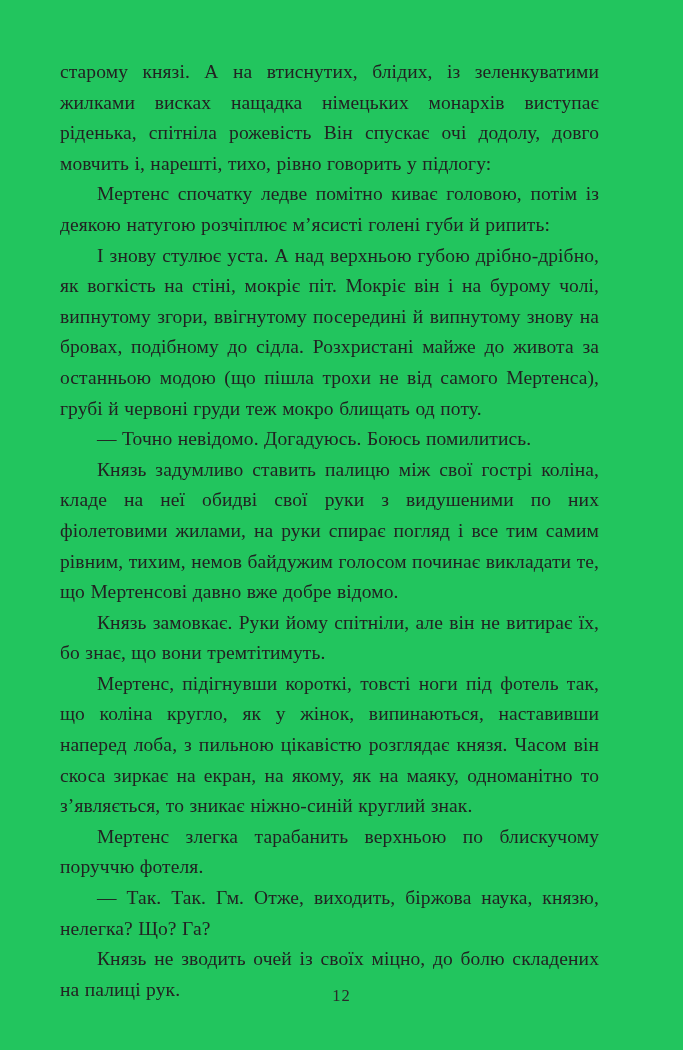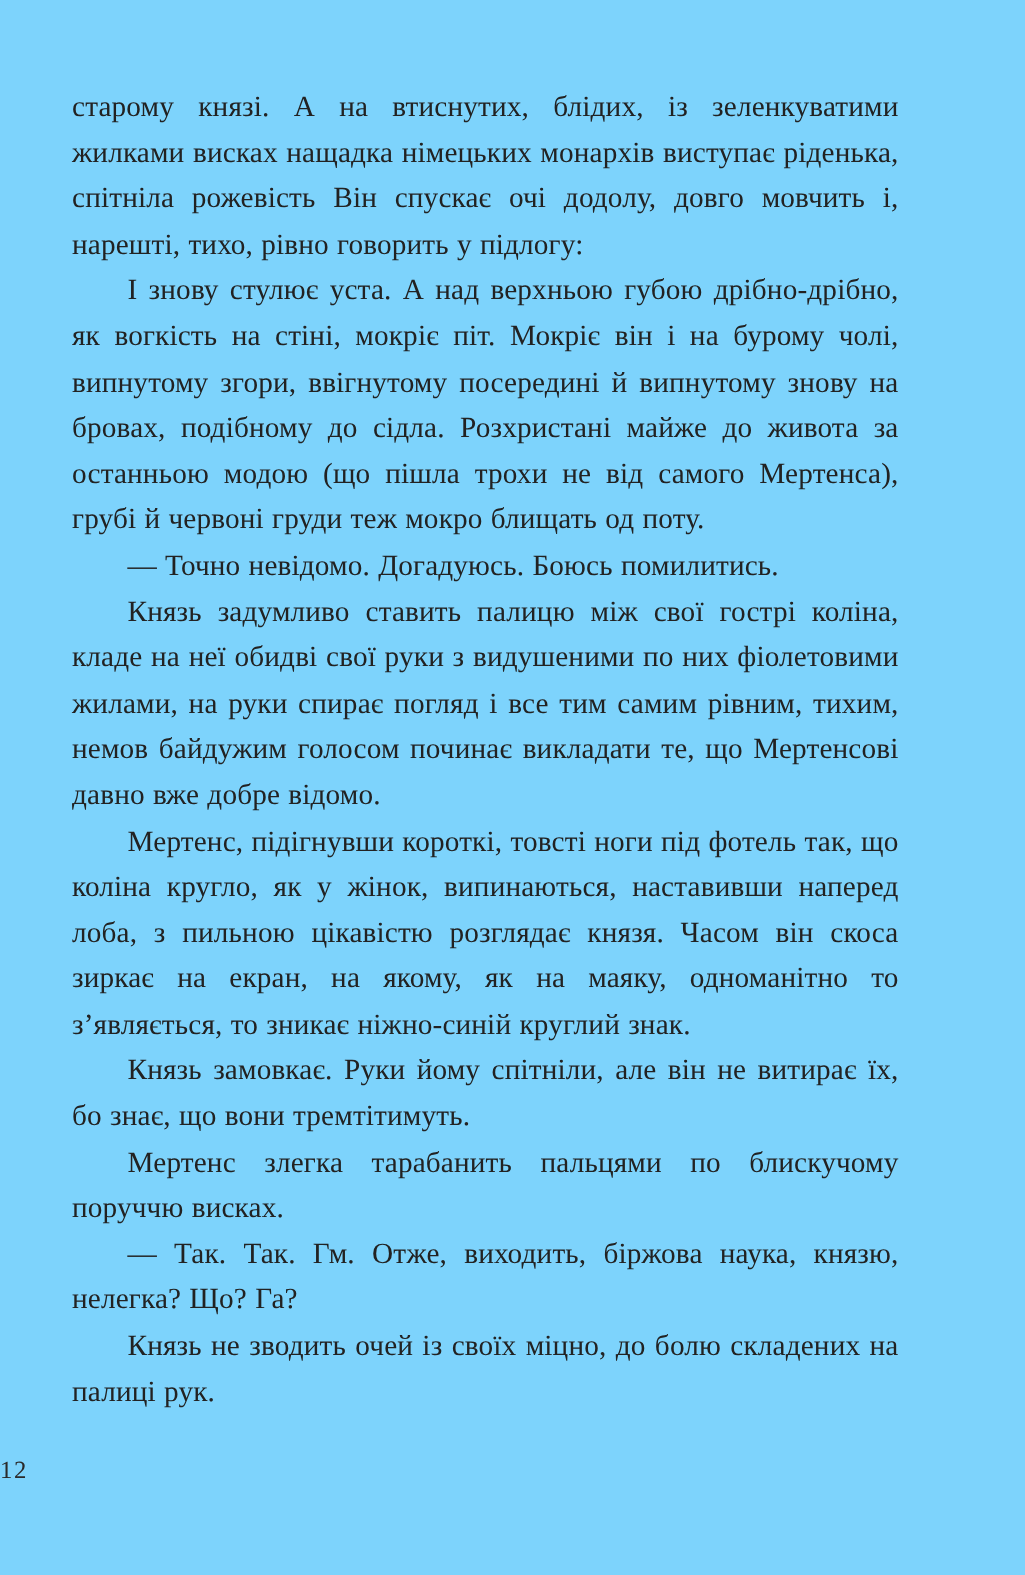--- a/index.html
+++ b/index.html
@@ -12,57 +12,59 @@
     height: 1050px;
     overflow: hidden;
     font-family: "Liberation Serif", "DejaVu Serif", serif;
     color: #222222;
   }
   .book-page {
     position: relative;
     box-sizing: border-box;
     width: 683px;
     height: 1050px;
-    background: #7dd3fc;
-    padding: 57px 84px 0 48px;
+    background: #22c55e;
+    padding: 57px 84px 0 60px;
   }
   .text-block {
     width: 100%;
   }
   .text-block p {
     margin: 0;
     font-size: 19.5px;
     line-height: 30.6px;
     text-align: justify;
     letter-spacing: 0.1px;
     word-spacing: 0.5px;
     hyphens: auto;
   }
   .text-block p.indent {
     text-indent: 37px;
   }
   .page-number {
     position: absolute;
     left: 0;
     right: 0;
-    bottom: 60px;
+    bottom: 44px;
+    text-align: center;
     font-size: 16.5px;
     color: #2a2a2a;
     letter-spacing: 1px;
   }
 </style>
 </head>
 <body>
 
 <div class="book-page">
   <div class="text-block">
       <p>старому князі. А на втиснутих, блідих, із зеленкуватими жилками висках нащадка німецьких монархів виступає ріденька, спітніла рожевість Він спускає очі додолу, довго мовчить і, нарешті, тихо, рівно говорить у підлогу:</p>
+      <p class="indent">Мертенс спочатку ледве помітно киває головою, потім із деякою натугою розчіплює м’ясисті голені губи й рипить:</p>
       <p class="indent">І знову стулює уста. А над верхньою губою дрібно-дрібно, як вогкість на стіні, мокріє піт. Мокріє він і на бурому чолі, випнутому згори, ввігнутому посередині й випнутому знову на бровах, подібному до сідла. Розхристані майже до живота за останньою модою (що пішла трохи не від самого Мертенса), грубі й червоні груди теж мокро блищать од поту.</p>
       <p class="indent">— Точно невідомо. Догадуюсь. Боюсь помилитись.</p>
       <p class="indent">Князь задумливо ставить палицю між свої гострі коліна, кладе на неї обидві свої руки з видушеними по них фіолетовими жилами, на руки спирає погляд і все тим самим рівним, тихим, немов байдужим голосом починає викладати те, що Мертенсові давно вже добре відомо.</p>
+      <p class="indent">Князь замовкає. Руки йому спітніли, але він не витирає їх, бо знає, що вони тремтітимуть.</p>
       <p class="indent">Мертенс, підігнувши короткі, товсті ноги під фотель так, що коліна кругло, як у жінок, випинаються, наставивши наперед лоба, з пильною цікавістю розглядає князя. Часом він скоса зиркає на екран, на якому, як на маяку, одноманітно то з’являється, то зникає ніжно-синій круглий знак.</p>
-      <p class="indent">Князь замовкає. Руки йому спітніли, але він не витирає їх, бо знає, що вони тремтітимуть.</p>
-      <p class="indent">Мертенс злегка тарабанить пальцями по блискучому поруччю висках.</p>
+      <p class="indent">Мертенс злегка тарабанить верхньою по блискучому поруччю фотеля.</p>
       <p class="indent">— Так. Так. Гм. Отже, виходить, біржова наука, князю, нелегка? Що? Га?</p>
       <p class="indent">Князь не зводить очей із своїх міцно, до болю складених на палиці рук.</p>
     </div>
   <div class="page-number">12</div>
 </div>
 
 </body></html>

